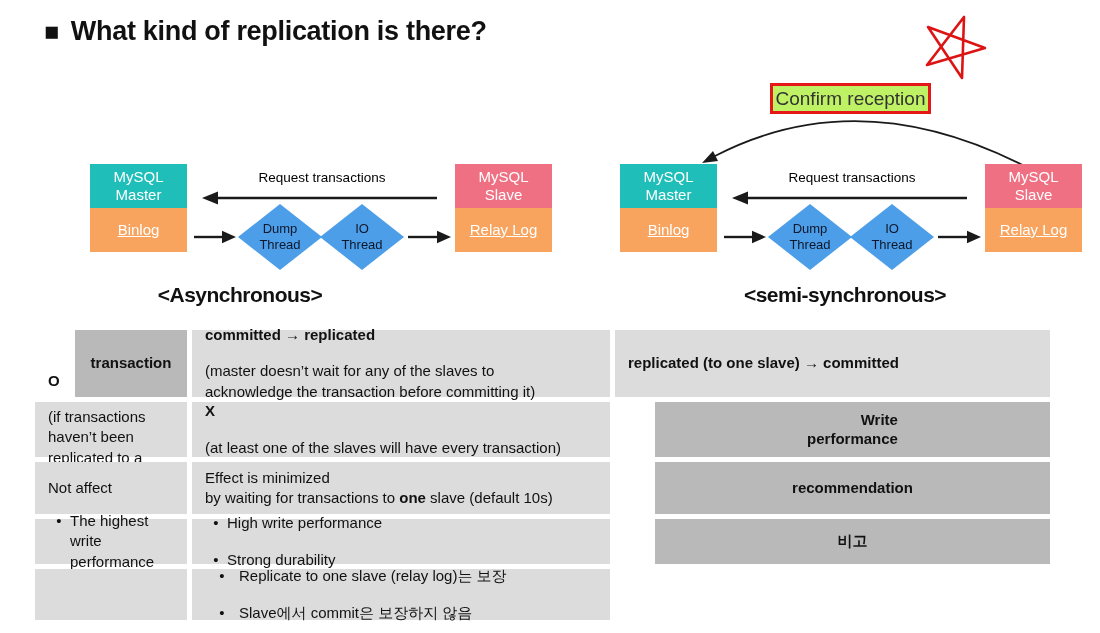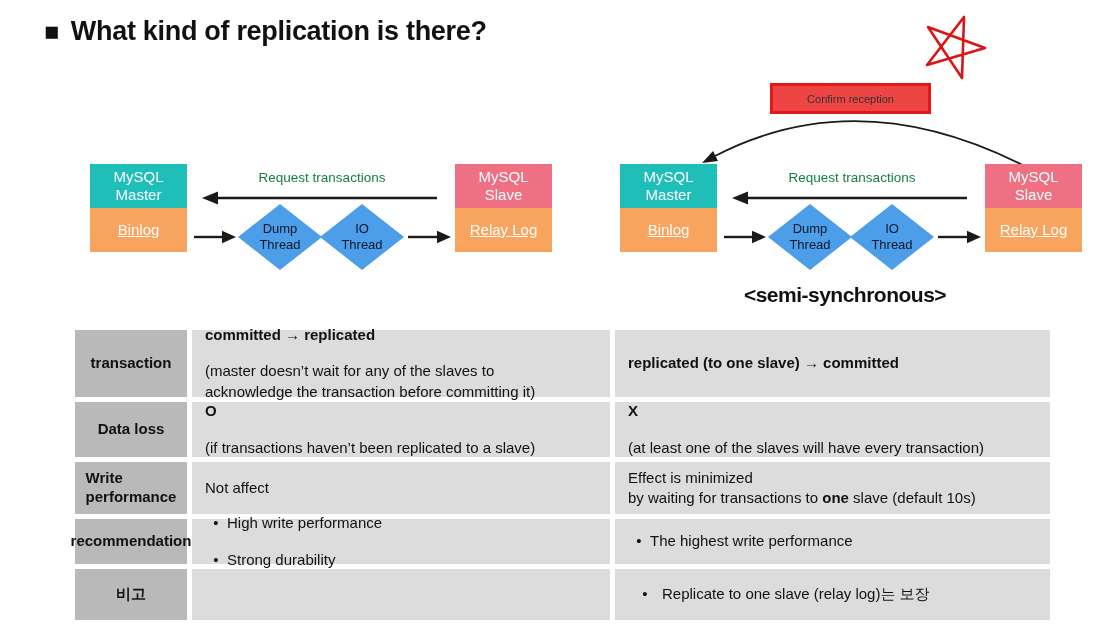--- a/index.html
+++ b/index.html
@@ -23,38 +23,38 @@
   .stack.master{left:0;}
   .stack.slave{left:365px;}
   .box.teal{background:var(--teal);}
   .box.pink{background:var(--pink);}
   .box.orange{background:var(--orange);text-decoration:underline;}
   .diamond{position:absolute;width:84px;height:66px;top:44px;background:var(--blue);
     clip-path:polygon(50% 0,100% 50%,50% 100%,0 50%);
     display:flex;align-items:center;justify-content:center;color:#0f172a;font-size:13px;line-height:1.25;text-align:center;white-space:pre-line;}
   .diamond.dump{left:148px;}
   .diamond.io{left:230px;}
-  .req-label{position:absolute;left:110px;top:10px;width:244px;text-align:center;font-size:13.5px;color:#15803d;}
+  .req-label{position:absolute;left:110px;top:10px;width:244px;text-align:center;font-size:13.5px;color:#000000;}
   .dg-svg{position:absolute;inset:0;width:100%;height:100%;pointer-events:none;}
   .dg-svg line{stroke:#1a1a1a;stroke-width:2.4;}
   .dg-svg polygon{fill:#1a1a1a;}
 
   .caption{position:absolute;top:283px;font-size:21px;font-weight:bold;text-align:center;letter-spacing:-0.5px;}
   .cap-a{left:90px;width:300px;}
   .cap-b{left:690px;width:310px;}
 
   .overlay-svg{position:absolute;inset:0;width:1100px;height:633px;pointer-events:none;}
   .confirm-box{position:absolute;left:770px;top:83px;width:161px;height:31px;border:3px solid var(--red);
-    display:flex;align-items:center;justify-content:center;font-size:11px;color:#333;background:#ef4444;}
+    display:flex;align-items:center;justify-content:center;font-size:19px;color:#333;background:#bef264;}
 
   
   .cmp-table{position:absolute;left:35px;top:330px;width:1015px;display:grid;
     grid-template-columns:152px 418px 435px;grid-template-rows:67px 55px 52px 45px 51px;gap:5px;}
   .th{background:var(--header_gray);display:flex;align-items:center;justify-content:center;
-    font-weight:bold;font-size:15px;text-align:left;white-space:pre-line;line-height:1.25;margin-left:40px;}
+    font-weight:bold;font-size:15px;text-align:right;white-space:pre-line;line-height:1.25;margin-left:40px;}
   .td{background:var(--cell_gray);display:flex;flex-direction:column;justify-content:center;
     padding:4px 10px 4px 13px;font-size:15px;line-height:1.35;white-space:pre-line;gap:16px;}
   .b{font-weight:bold;}
   .bullet{display:flex;}
   .bullet::before{content:"\2022";width:22px;flex:0 0 22px;text-align:center;}
   .bullet.wide::before{width:34px;flex-basis:34px;}
 </style>
 </head>
 <body>
 
@@ -120,35 +120,35 @@
 Thread</div>
     <div class="diamond io">IO
 Thread</div>
     <div class="stack slave">
       <div class="box pink">MySQL
 Slave</div>
       <div class="box orange">Relay Log</div>
     </div>
   </div>
 
+  <div class="caption cap-a">&lt;Asynchronous&gt;</div>
   <div class="caption cap-b">&lt;semi-synchronous&gt;</div>
 
   <div class="cmp-table">
 
     <div class="th">transaction</div>
     <div class="td">
       <div class="b">committed → replicated</div>
       <div>(master doesn’t wait for any of the slaves to
 acknowledge the transaction before committing it)</div>
     </div>
     <div class="td">
       <div class="b">replicated (to one slave) → committed</div>
     </div>
 
-    <div class="th">Data loss</div>
     <div class="td">
       <div class="b">O</div>
       <div>(if transactions haven’t been replicated to a slave)</div>
     </div>
     <div class="td">
       <div class="b">X</div>
       <div>(at least one of the slaves will have every transaction)</div>
     </div>
 
     <div class="th">Write
@@ -156,27 +156,28 @@
     <div class="td">
       <div>Not affect</div>
     </div>
     <div class="td">
       <div><span>Effect is minimized
 by waiting for transactions to </span><span class="b">one</span><span> slave (default 10s)</span></div>
     </div>
 
     <div class="th">recommendation</div>
     <div class="td">
+      <div class="bullet"><span>The highest write performance</span></div>
+    </div>
+    <div class="td">
       <div class="bullet"><span>High write performance</span></div>
       <div class="bullet"><span>Strong durability</span></div>
-    </div>
-    <div class="td">
-      <div class="bullet"><span>The highest write performance</span></div>
     </div>
 
     <div class="th">비고</div>
     <div class="td"></div>
     <div class="td">
       <div class="bullet wide"><span>Replicate to one slave (relay log)는 보장</span></div>
+      <div class="bullet wide"><span>Slave에서 commit은 보장하지 않음</span></div>
     </div>
 
   </div>
 </div>
 
 </body></html>

